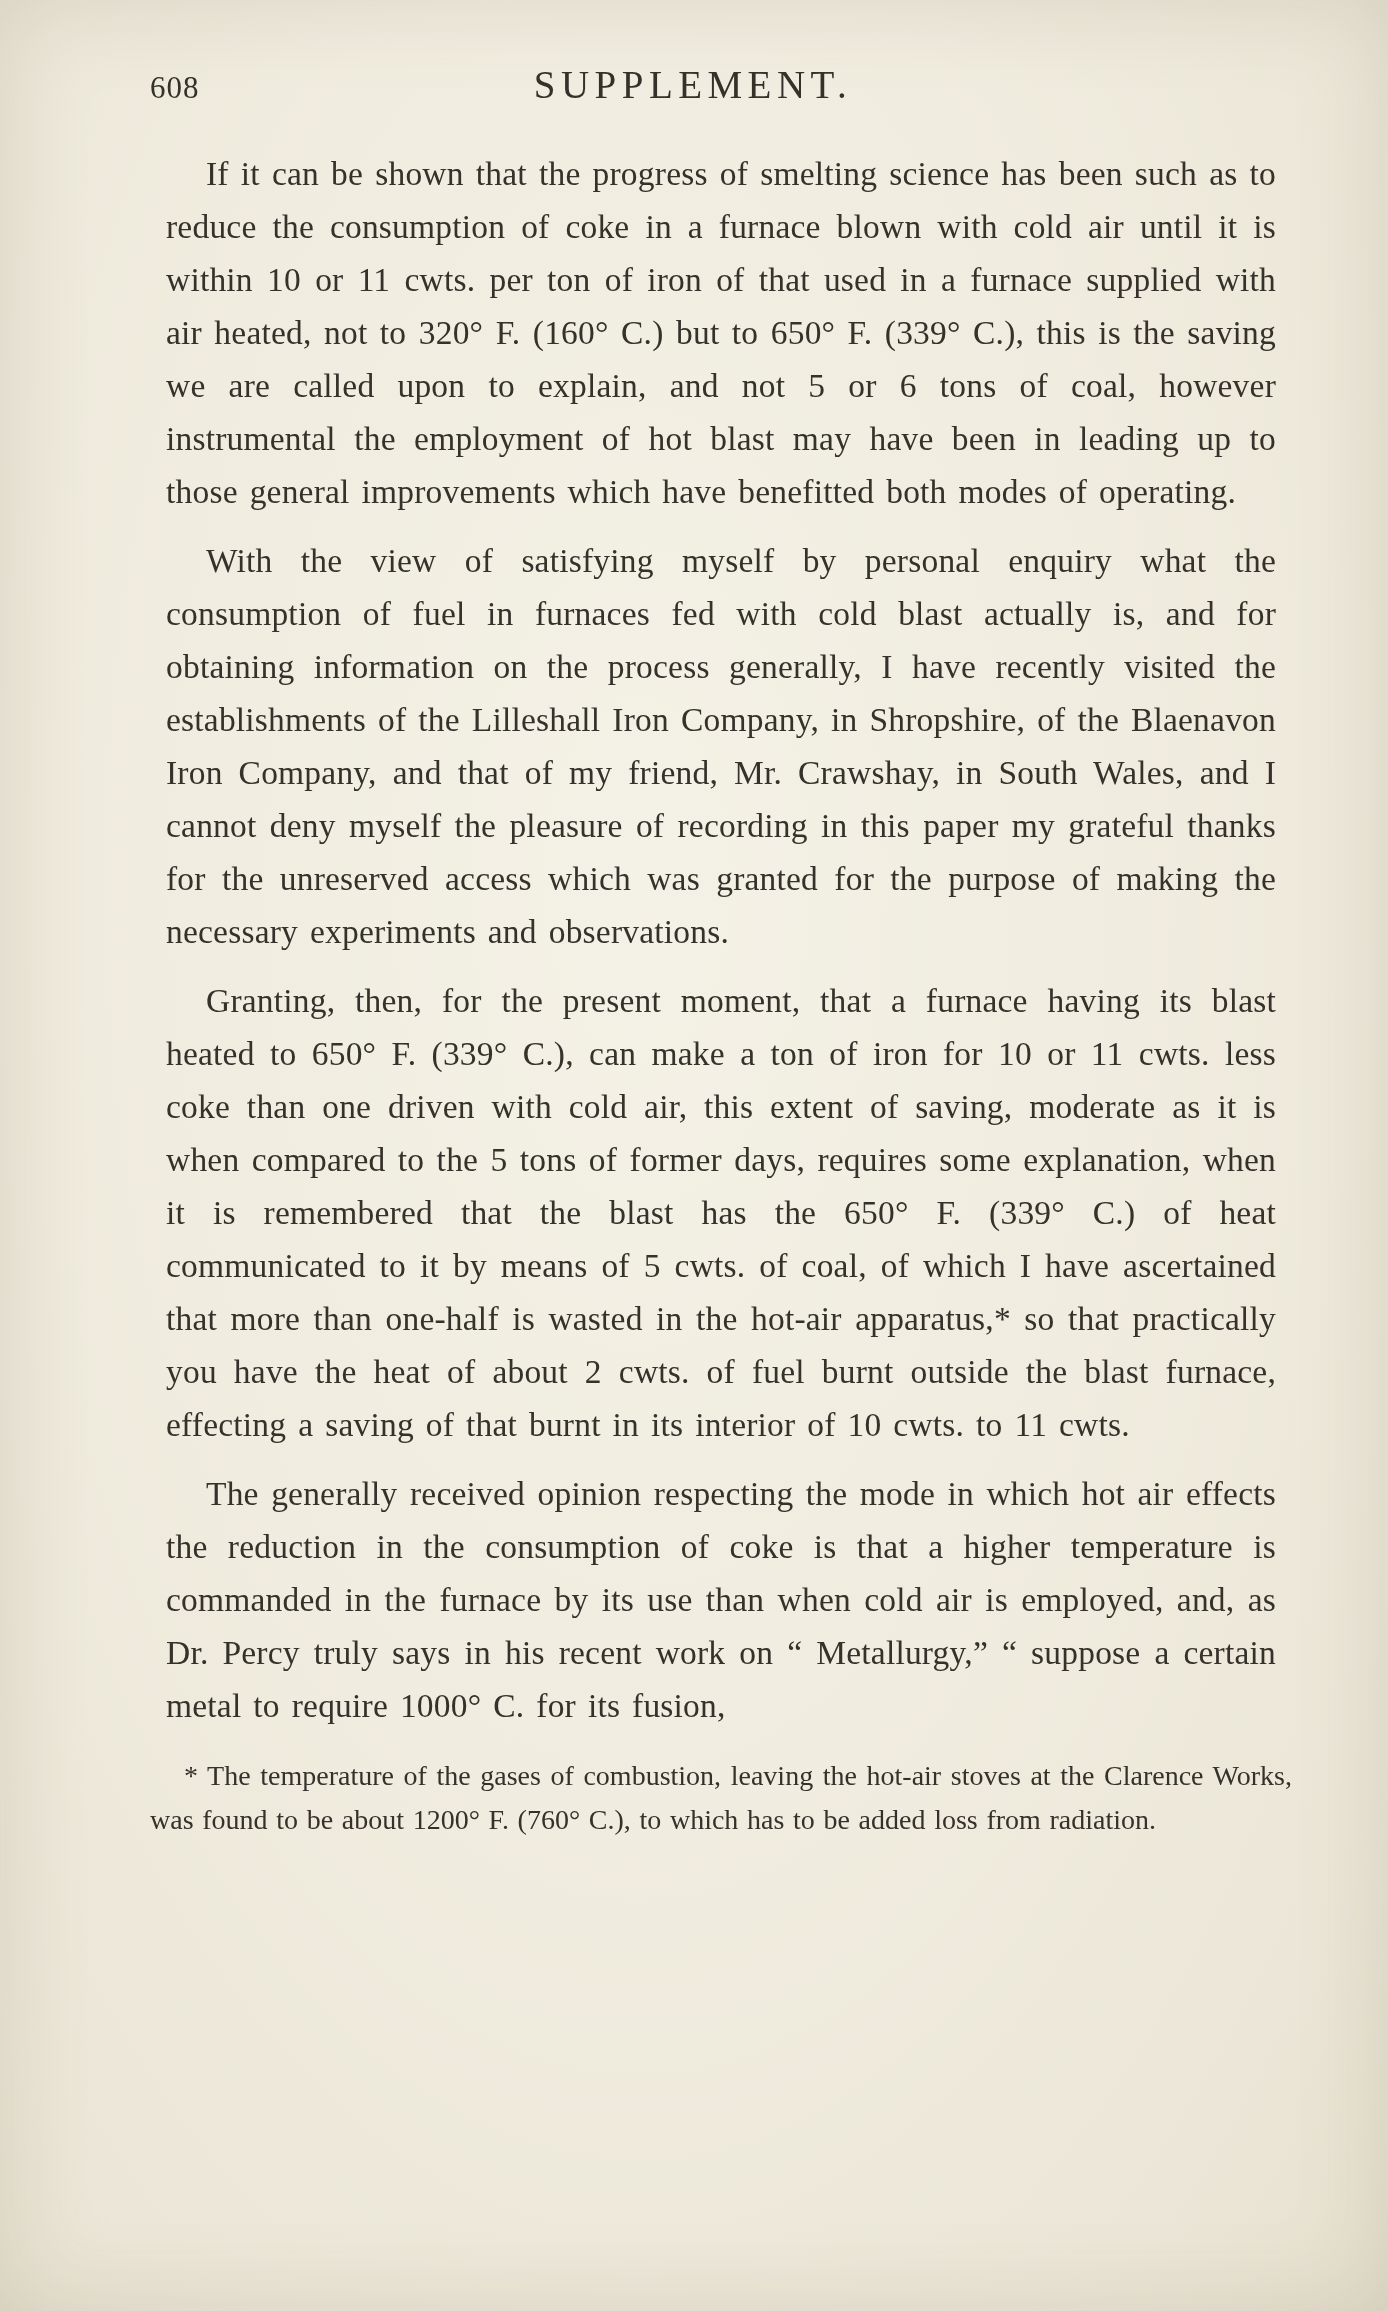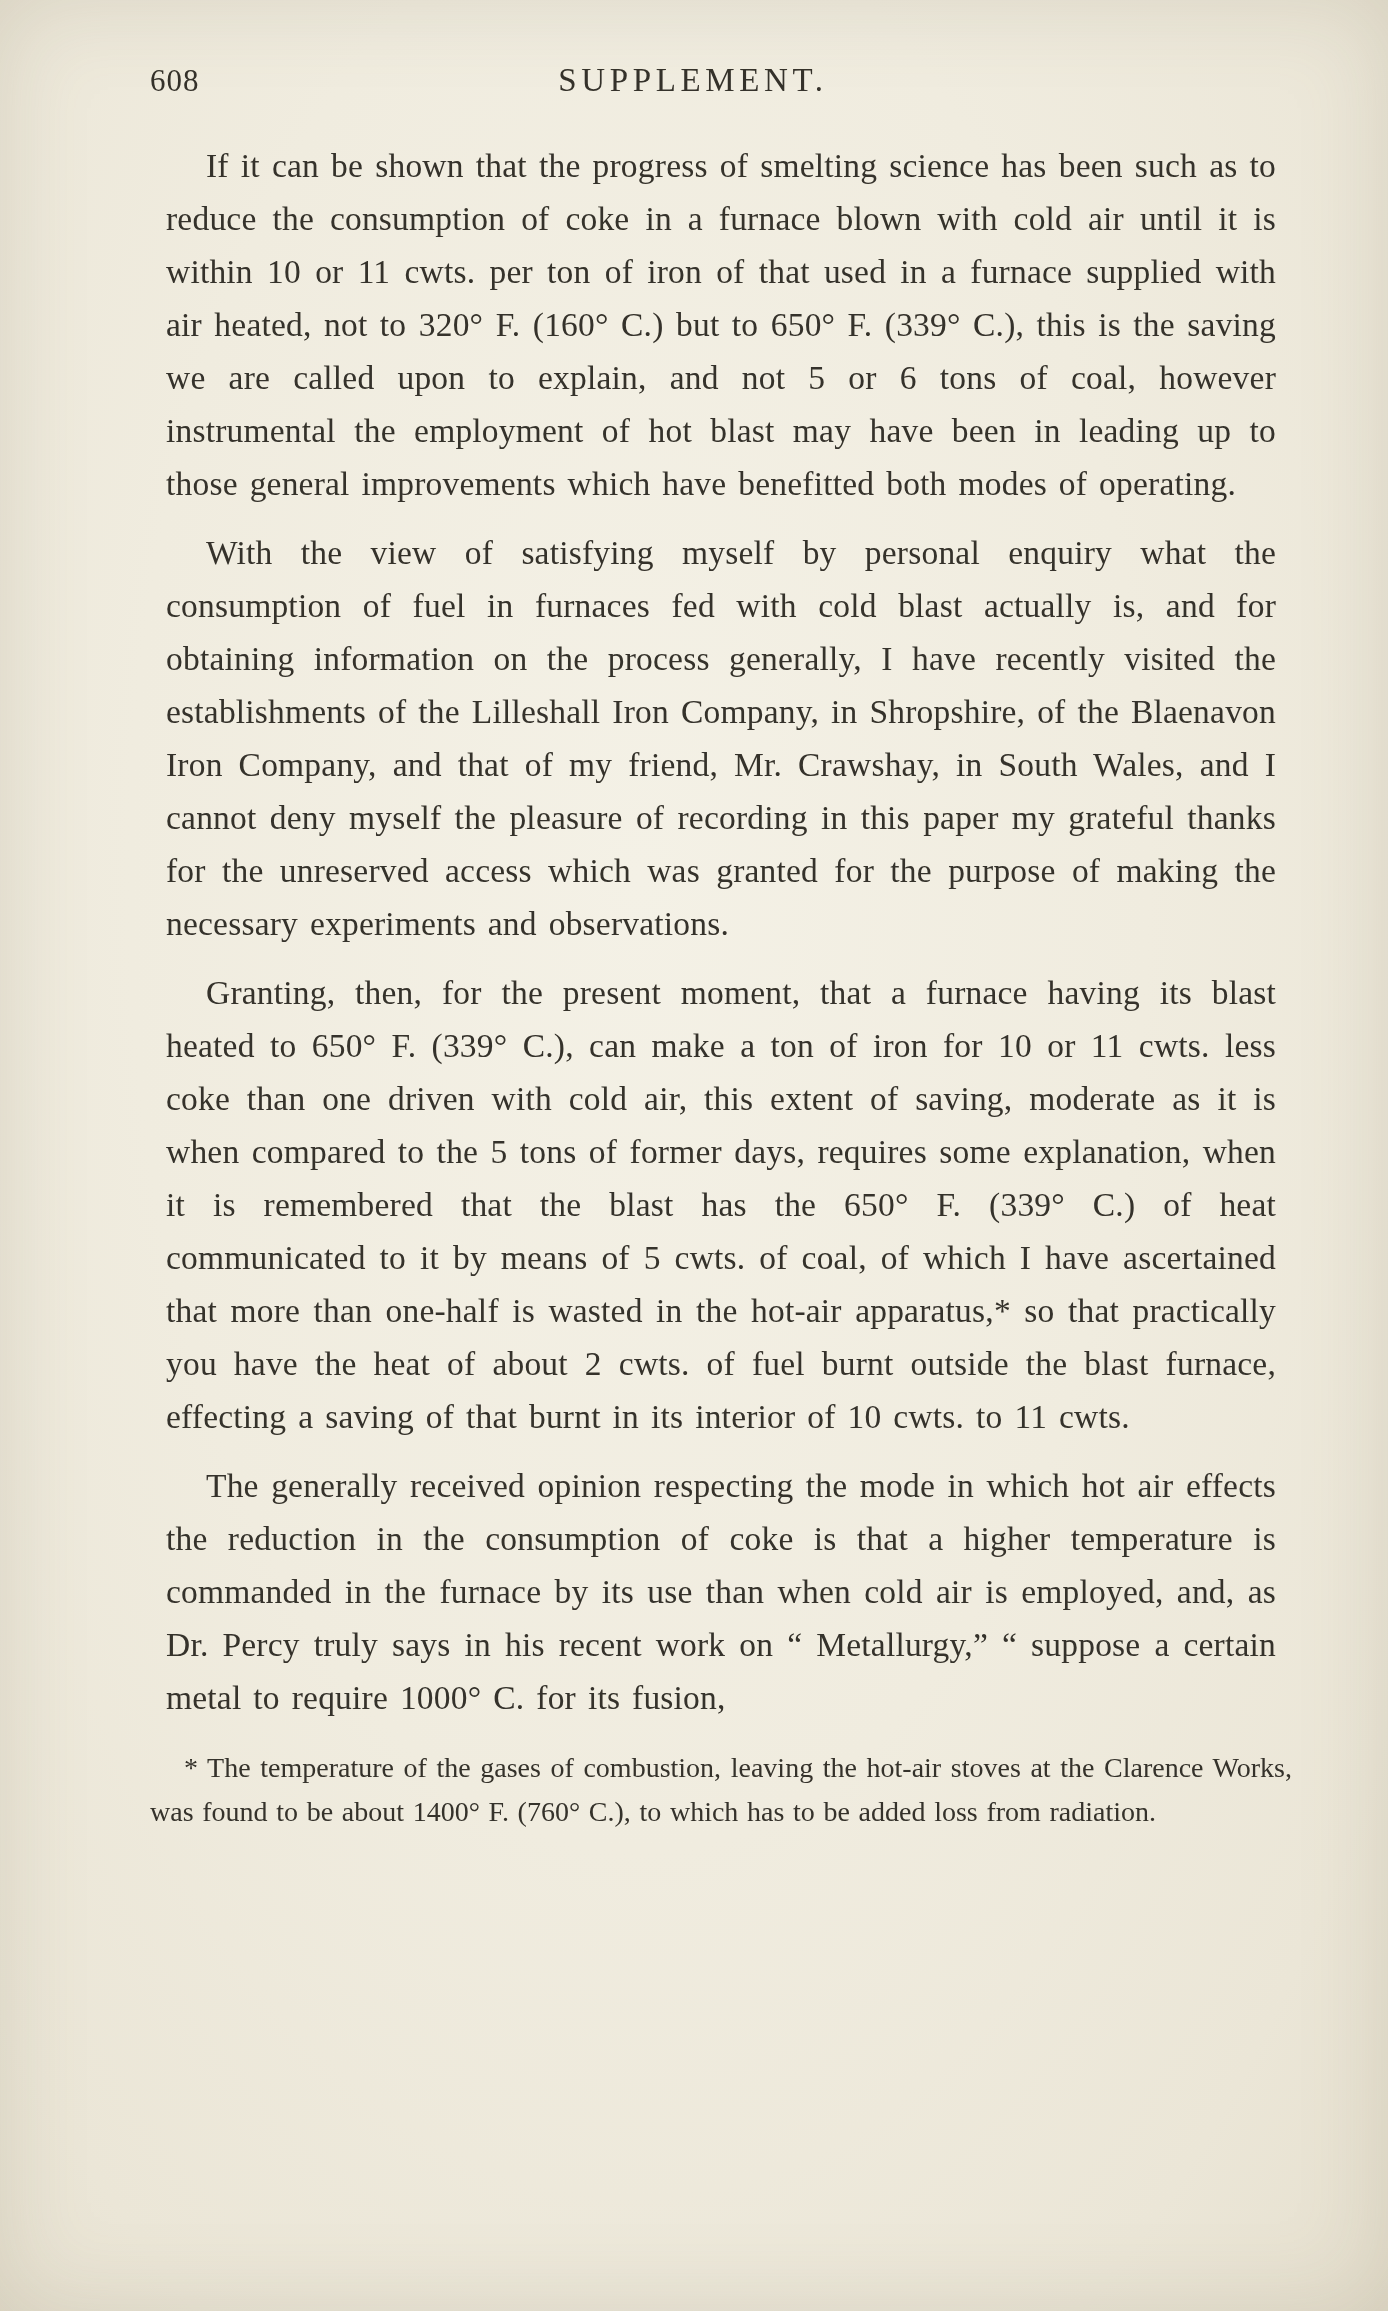--- a/index.html
+++ b/index.html
@@ -35,21 +35,21 @@
     grid-template-columns: 1fr auto 1fr;
     align-items: baseline;
     margin-bottom: 40px;
   }
   .page-num {
     font-size: 31px;
     letter-spacing: 1px;
     justify-self: start;
   }
   .head-title {
-    font-size: 33px;
+    font-size: 39px;
     letter-spacing: 0.14em;
     justify-self: center;
     transform: translateX(-28px);
   }
   .head-spacer {
     justify-self: end;
   }
   .body-text p {
     margin: 16px;
     text-indent: 40px;
@@ -79,15 +79,15 @@
     <span class="head-spacer"></span>
   </div>
 
   <div class="body-text">
     <p>If it can be shown that the progress of smelting science has been such as to reduce the consumption of coke in a furnace blown with cold air until it is within 10 or 11 cwts. per ton of iron of that used in a furnace supplied with air heated, not to 320° F. (160° C.) but to 650° F. (339° C.), this is the saving we are called upon to explain, and not 5 or 6 tons of coal, however instrumental the employment of hot blast may have been in leading up to those general improvements which have benefitted both modes of operating.</p>
     <p>With the view of satisfying myself by personal enquiry what the consumption of fuel in furnaces fed with cold blast actually is, and for obtaining information on the process generally, I have recently visited the establishments of the Lilleshall Iron Company, in Shropshire, of the Blaenavon Iron Company, and that of my friend, Mr. Crawshay, in South Wales, and I cannot deny myself the pleasure of recording in this paper my grateful thanks for the unreserved access which was granted for the purpose of making the necessary experiments and observations.</p>
     <p>Granting, then, for the present moment, that a furnace having its blast heated to 650° F. (339° C.), can make a ton of iron for 10 or 11 cwts. less coke than one driven with cold air, this extent of saving, moderate as it is when compared to the 5 tons of former days, requires some explanation, when it is remembered that the blast has the 650° F. (339° C.) of heat communicated to it by means of 5 cwts. of coal, of which I have ascertained that more than one-half is wasted in the hot-air apparatus,* so that practically you have the heat of about 2 cwts. of fuel burnt outside the blast furnace, effecting a saving of that burnt in its interior of 10 cwts. to 11 cwts.</p>
     <p>The generally received opinion respecting the mode in which hot air effects the reduction in the consumption of coke is that a higher temperature is commanded in the furnace by its use than when cold air is employed, and, as Dr. Percy truly says in his recent work on “ Metallurgy,” “ suppose a certain metal to require 1000° C. for its fusion,</p>
   </div>
 
-  <div class="footnote">* The temperature of the gases of combustion, leaving the hot-air stoves at the Clarence Works, was found to be about 1400° F. (760° C.), to which has to be added loss from radiation.</div>
+  <div class="footnote">* The temperature of the gases of combustion, leaving the hot-air stoves at the Clarence Works, was found to be about 1200° F. (760° C.), to which has to be added loss from radiation.</div>
 
 </div>
 
 </body></html>

